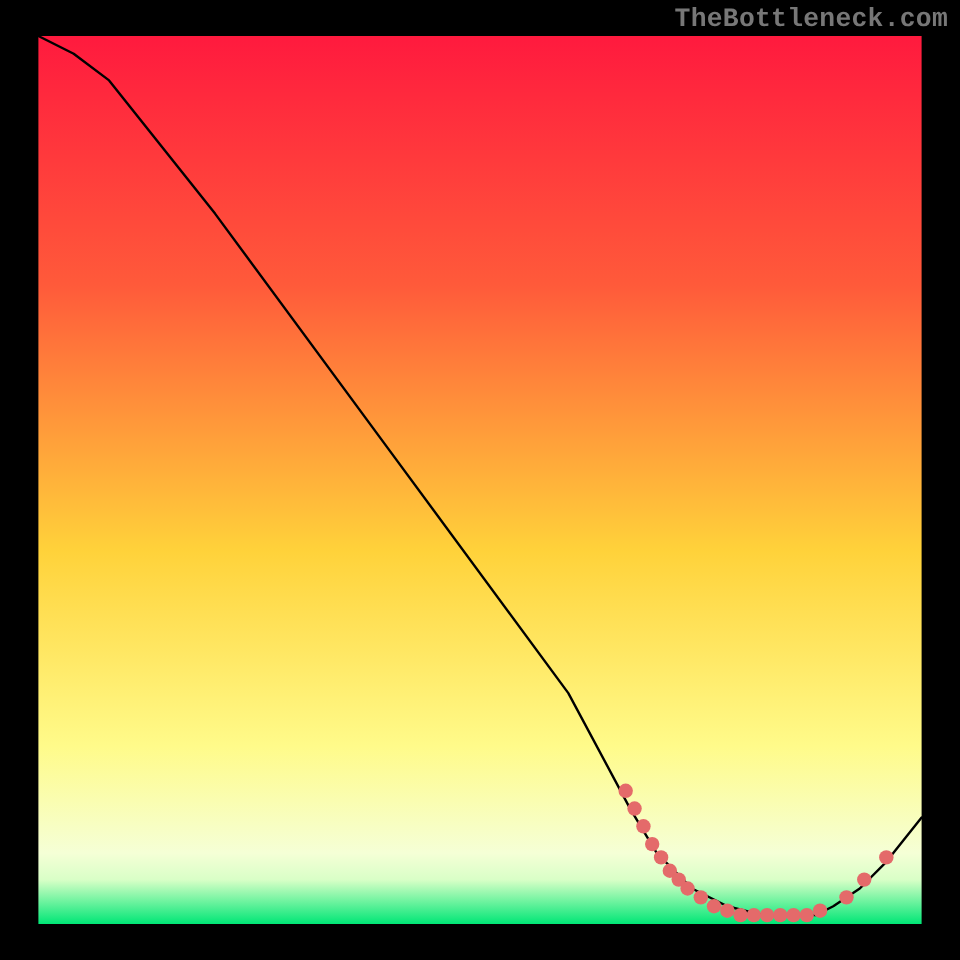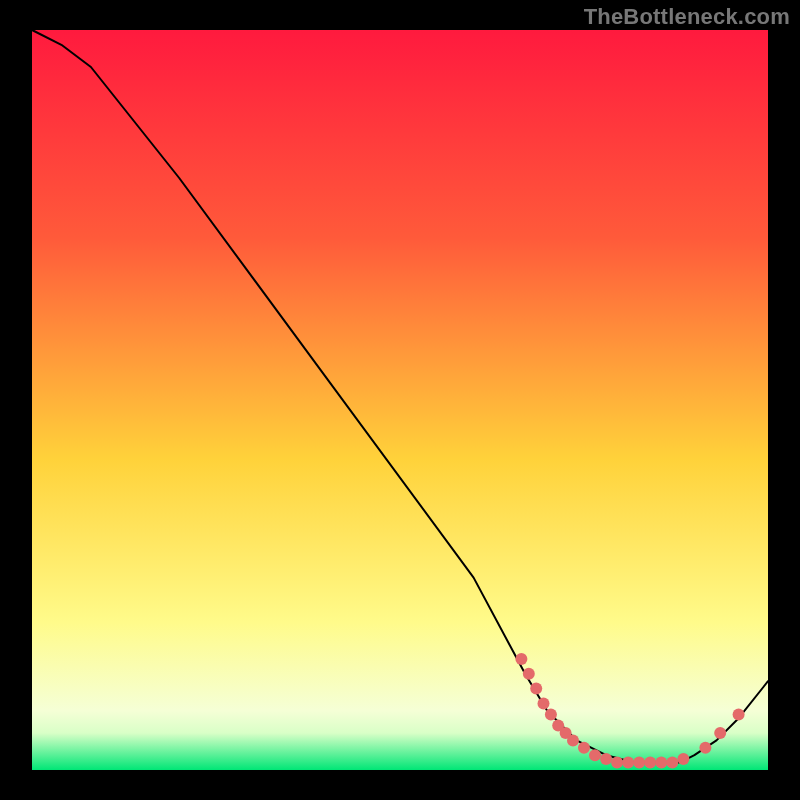--- a/index.html
+++ b/index.html
@@ -16,21 +16,21 @@
     top: 0;
     width: 800px;
     height: 800px;
     background: #000;
   }
   .watermark {
     position: absolute;
     top: 4px;
     right: 10px;
     color: #777;
-    font-family: Liberation Sans, sans-serif;
+    font-family: Liberation Mono, monospace;
     font-size: 22px;
     font-weight: 600;
     letter-spacing: 0.2px;
   }
   svg {
     position: absolute;
     left: 0;
     top: 0;
   }
 </style>

